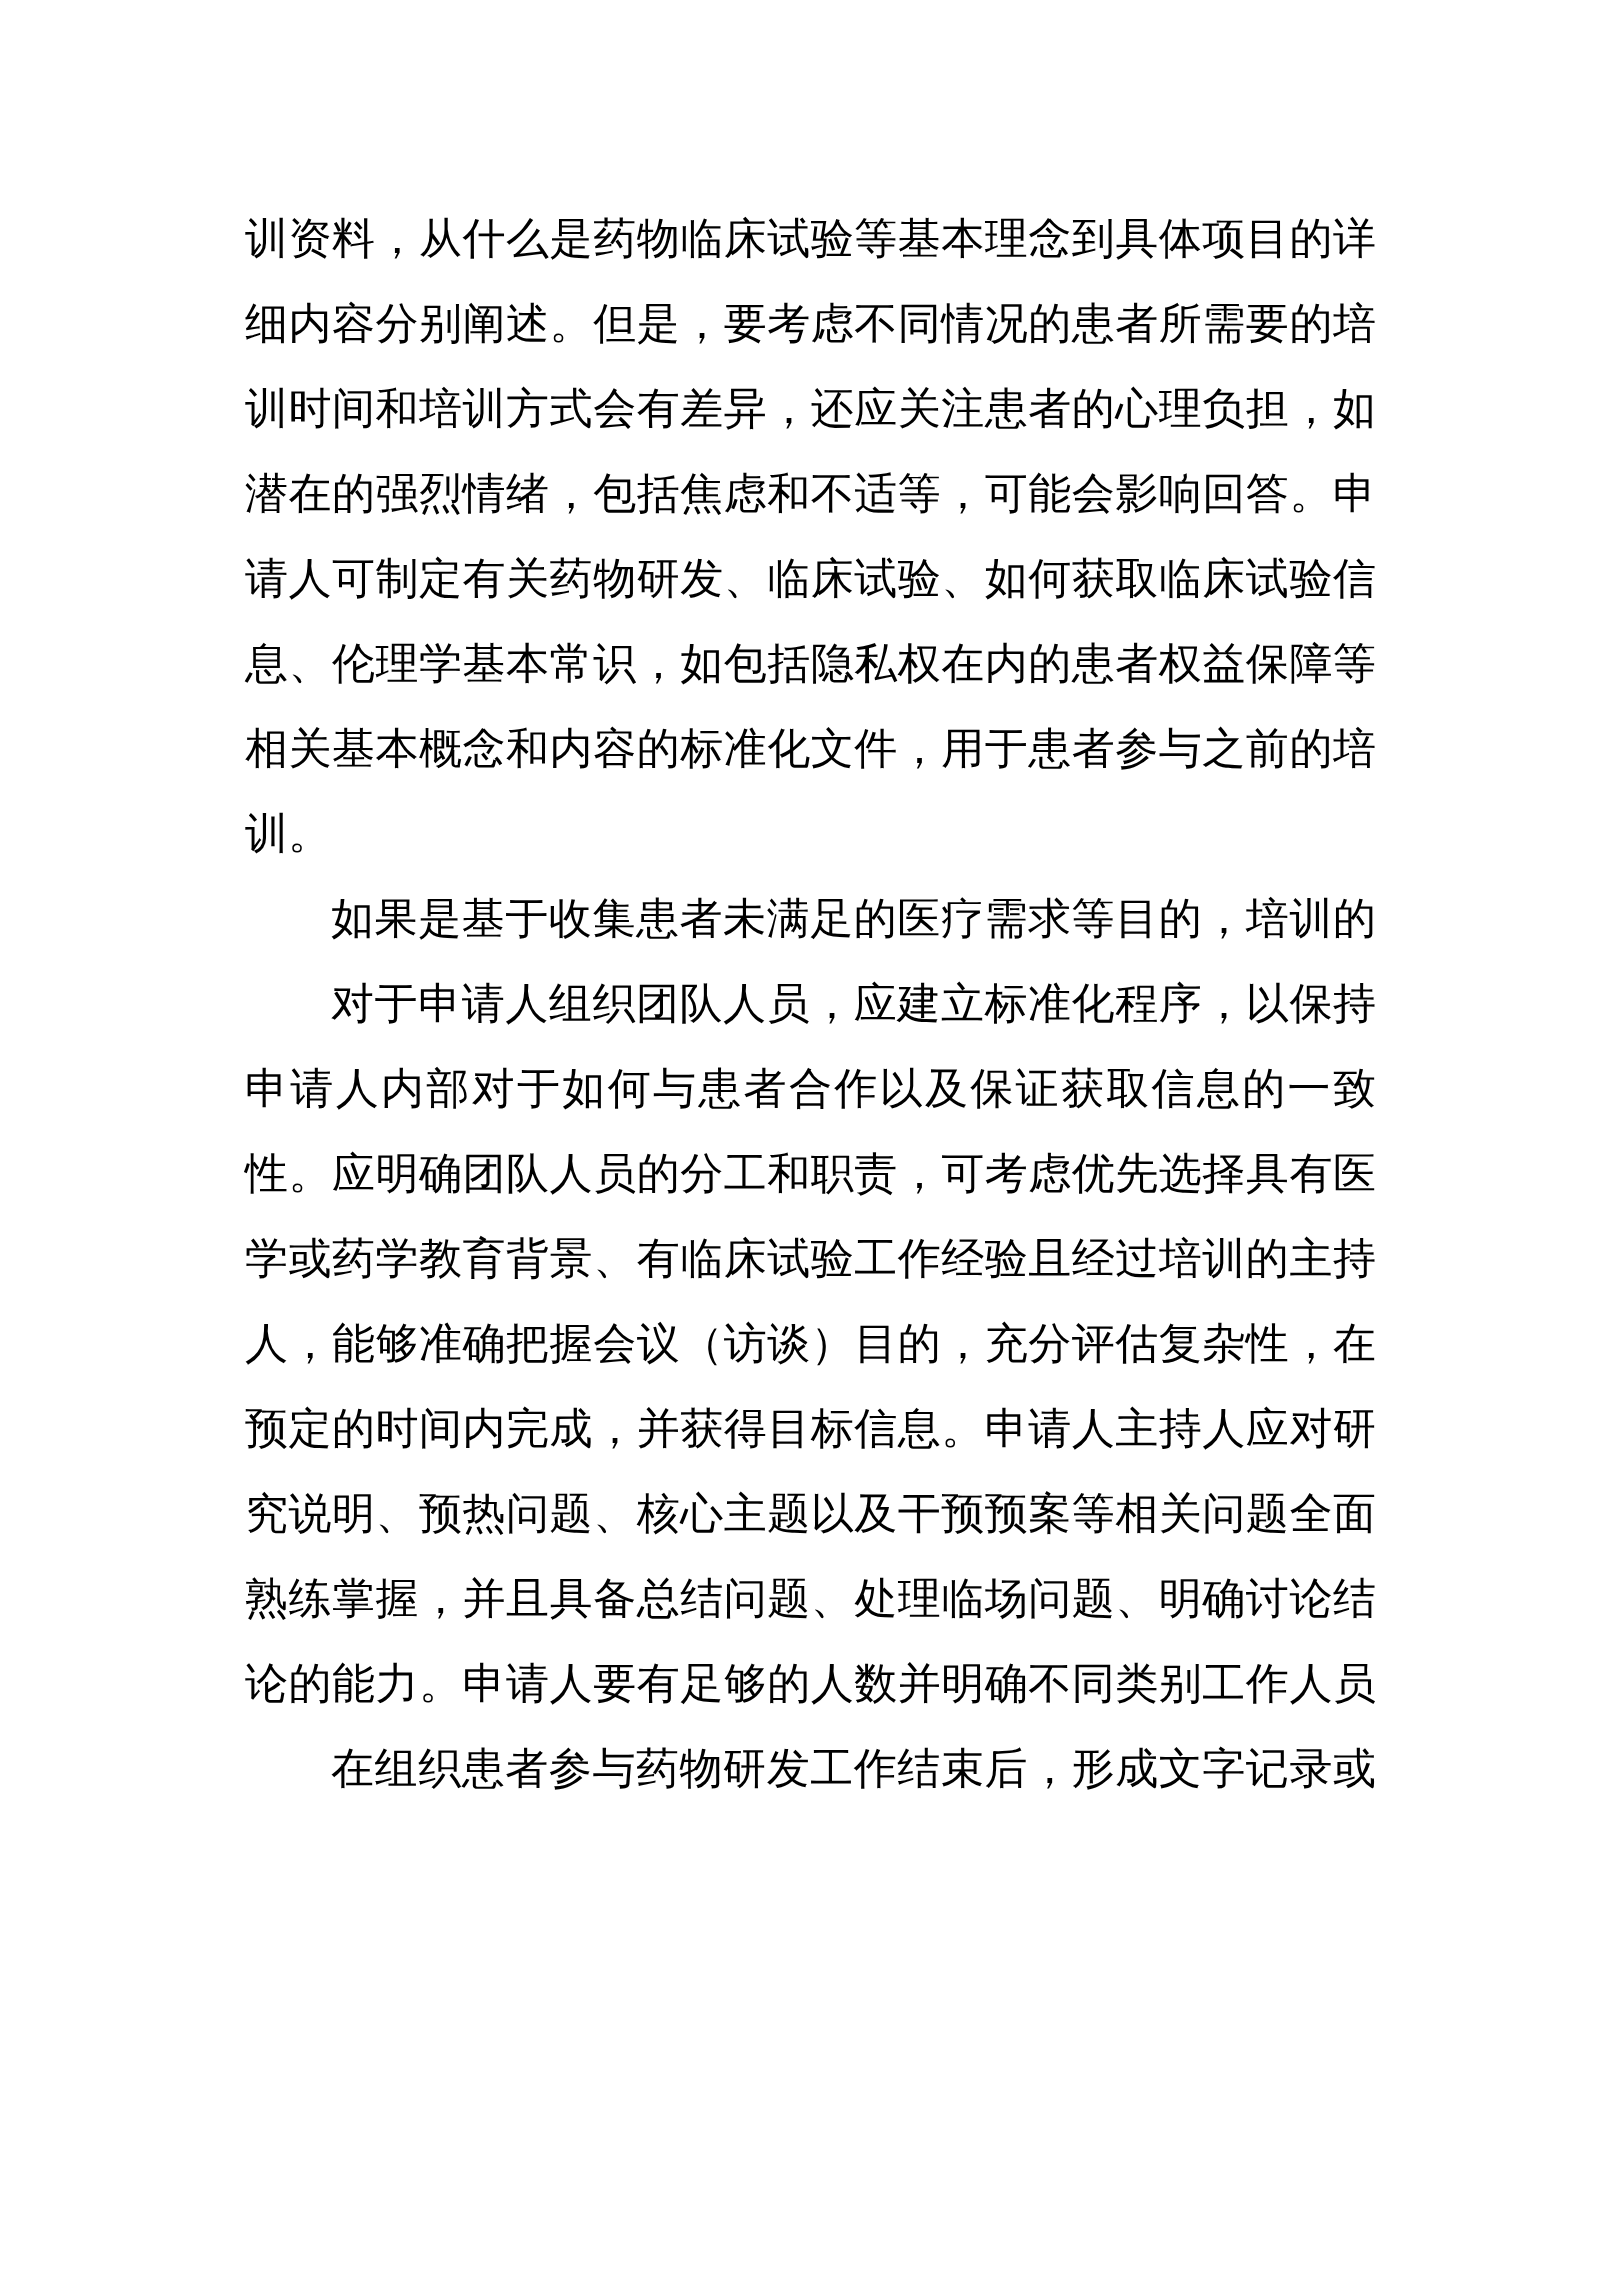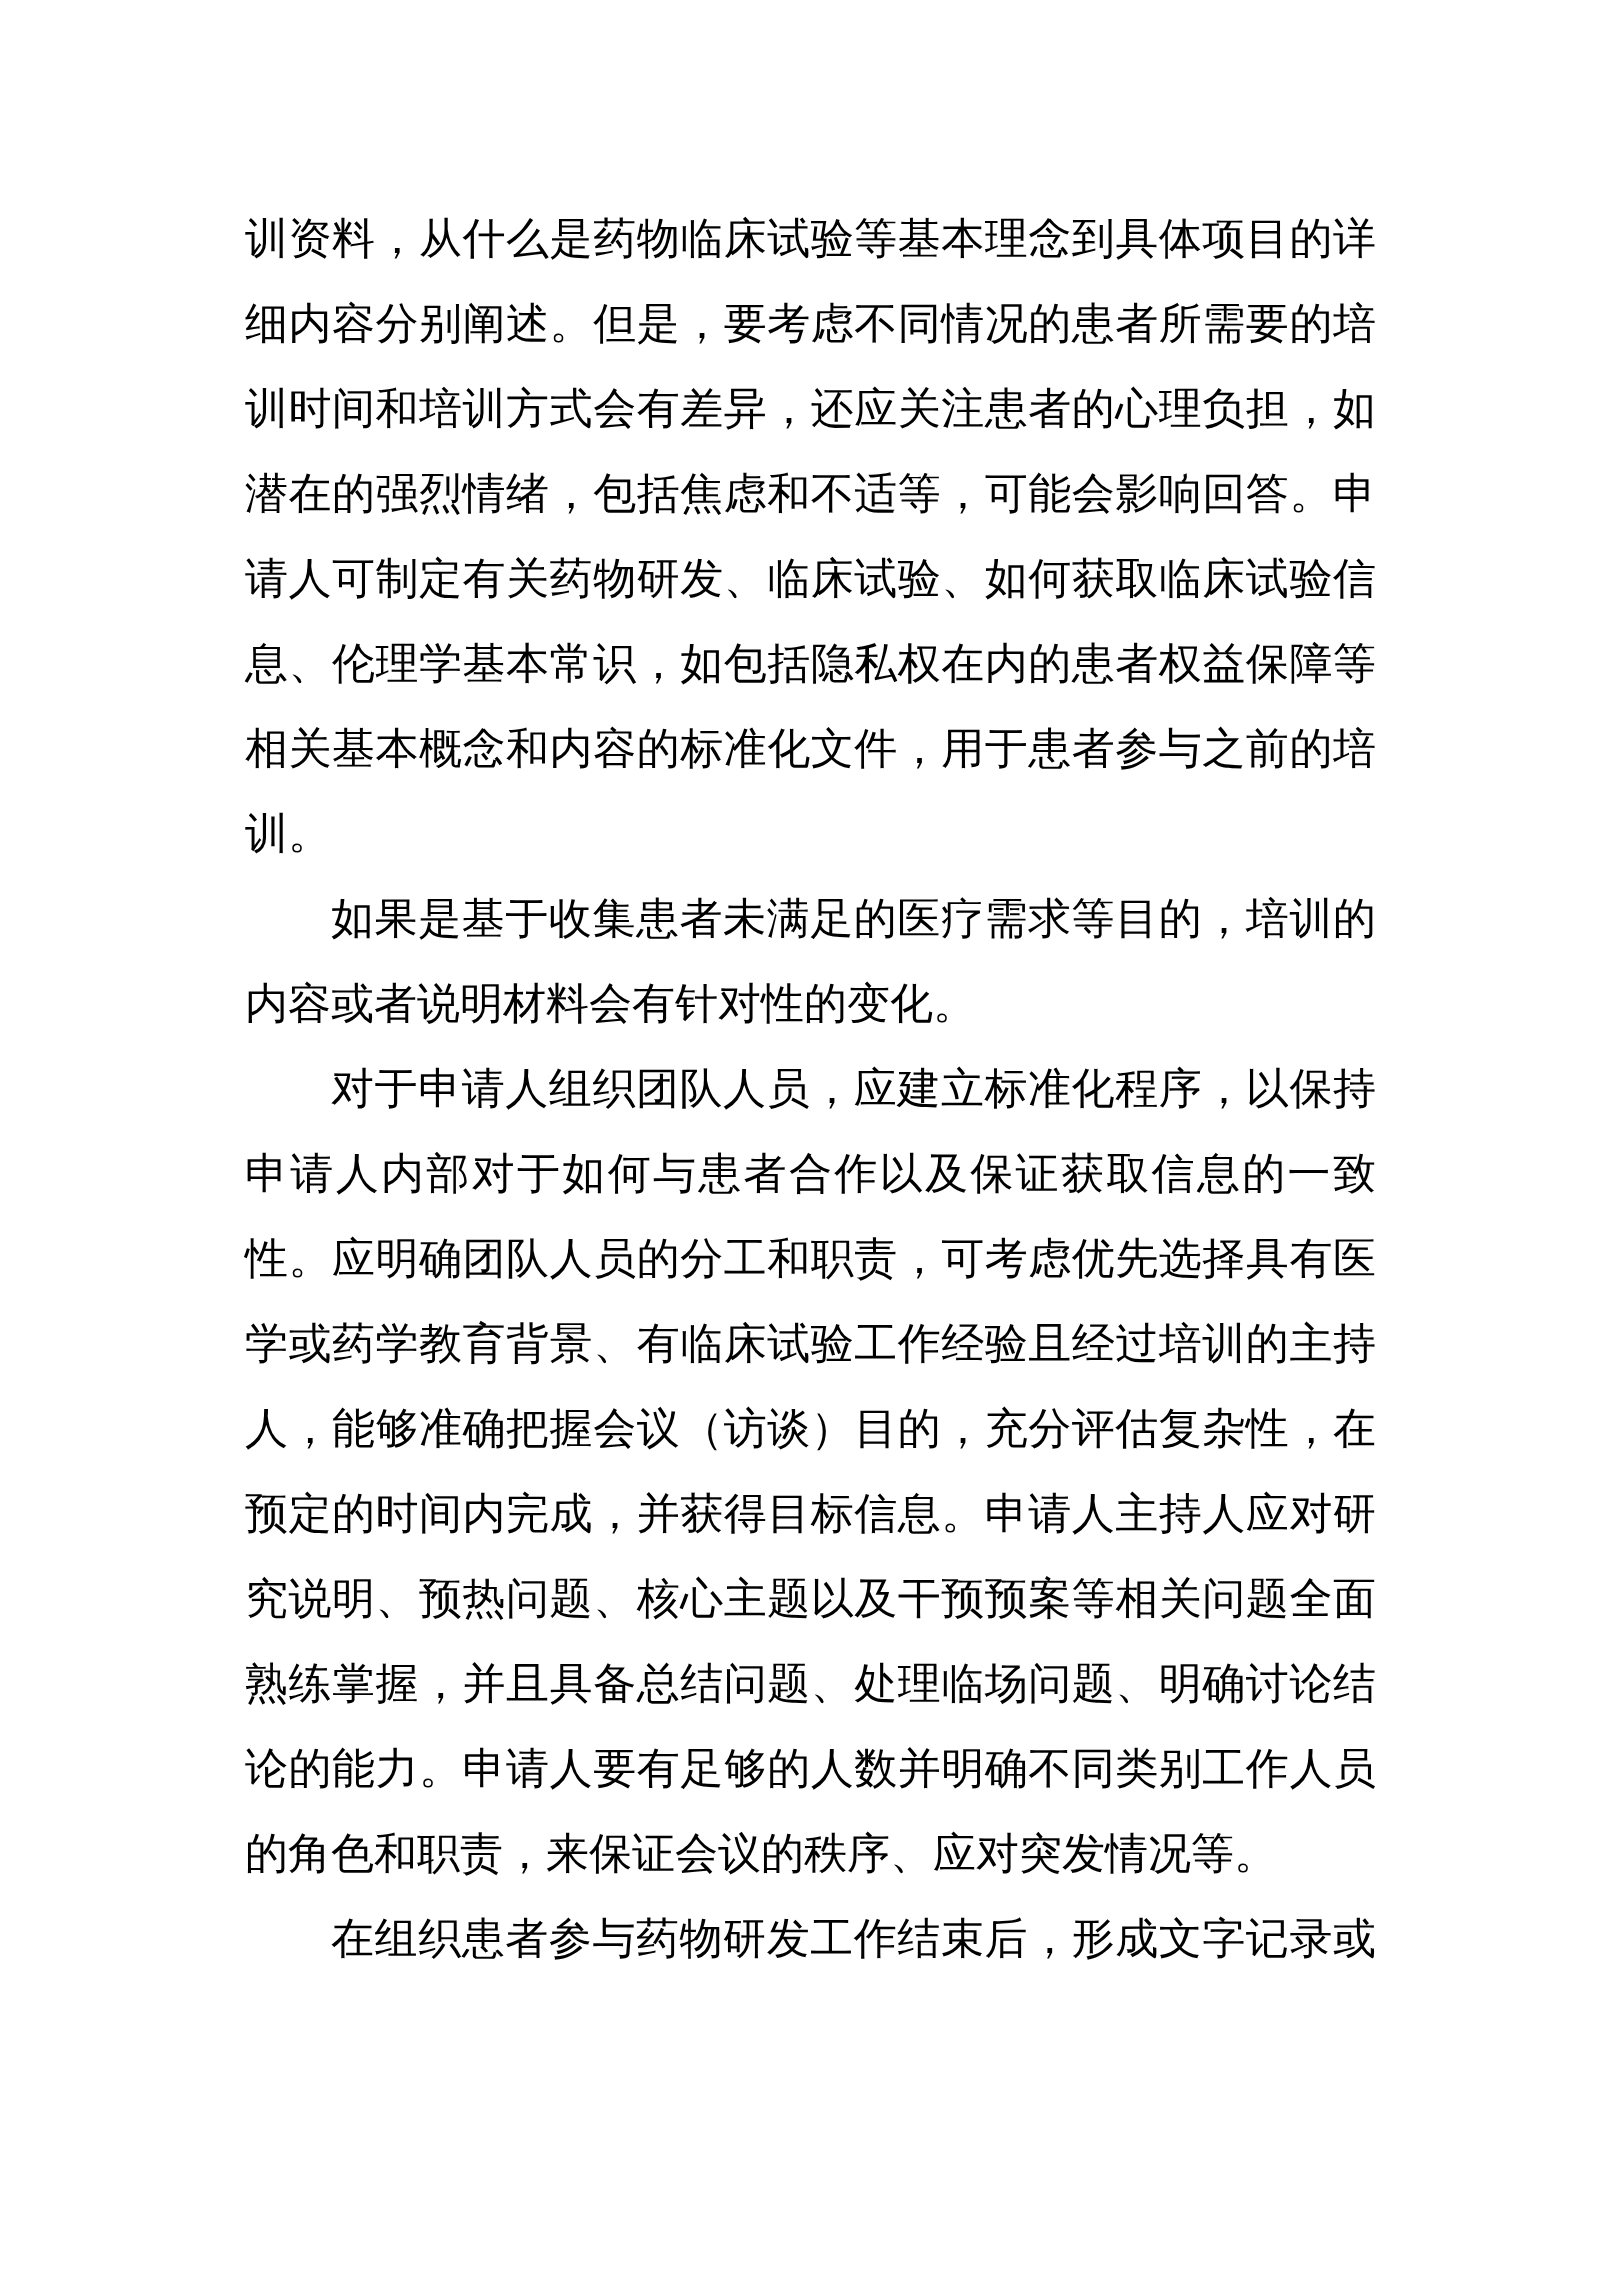--- a/index.html
+++ b/index.html
@@ -268,21 +268,20 @@
         <span>需</span>
         <span>求</span>
         <span>等</span>
         <span>目</span>
         <span>的</span>
         <span>，</span>
         <span>培</span>
         <span>训</span>
         <span>的</span>
       </div>
-      <div class="line">内容或者说明材料会有针对性的变化。</div>
       <div class="line indent justify">
         <span>对</span>
         <span>于</span>
         <span>申</span>
         <span>请</span>
         <span>人</span>
         <span>组</span>
         <span>织</span>
         <span>团</span>
         <span>队</span>
@@ -518,21 +517,20 @@
         <span>确</span>
         <span>不</span>
         <span>同</span>
         <span>类</span>
         <span>别</span>
         <span>工</span>
         <span>作</span>
         <span>人</span>
         <span>员</span>
       </div>
-      <div class="line">的角色和职责，来保证会议的秩序、应对突发情况等。</div>
       <div class="line indent justify">
         <span>在</span>
         <span>组</span>
         <span>织</span>
         <span>患</span>
         <span>者</span>
         <span>参</span>
         <span>与</span>
         <span>药</span>
         <span>物</span>

